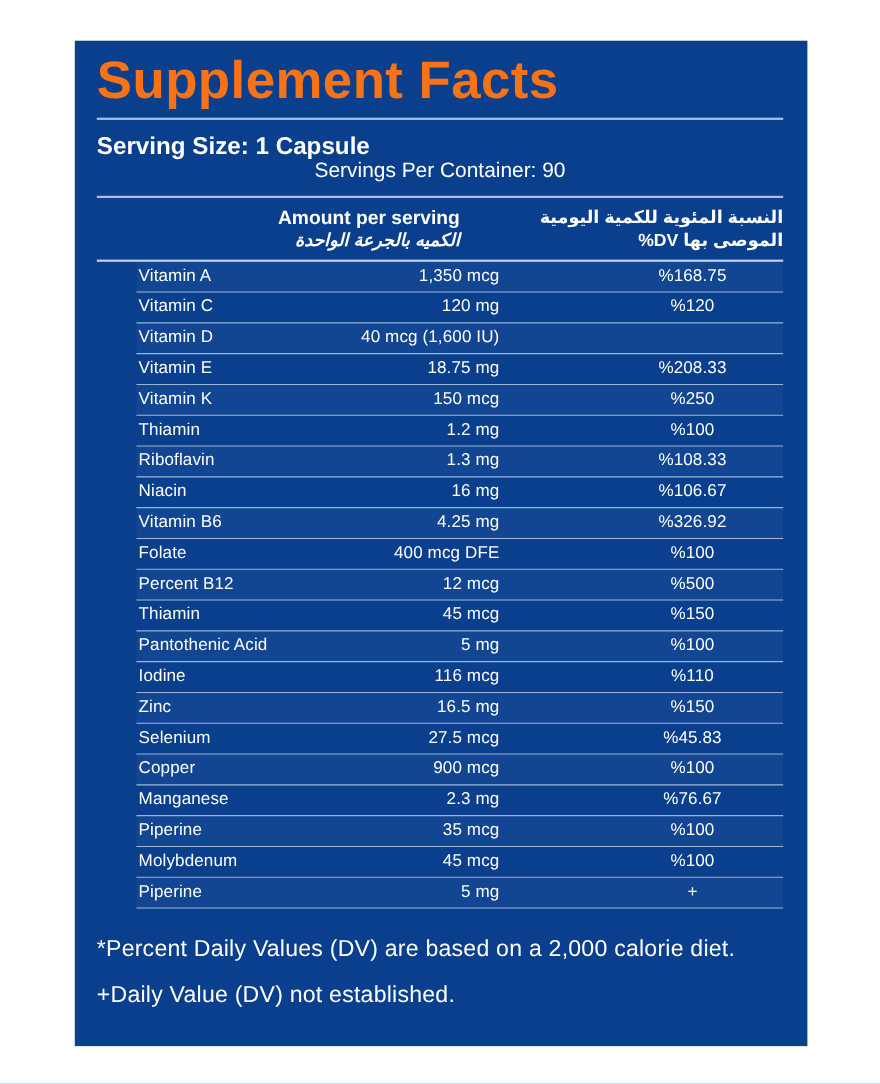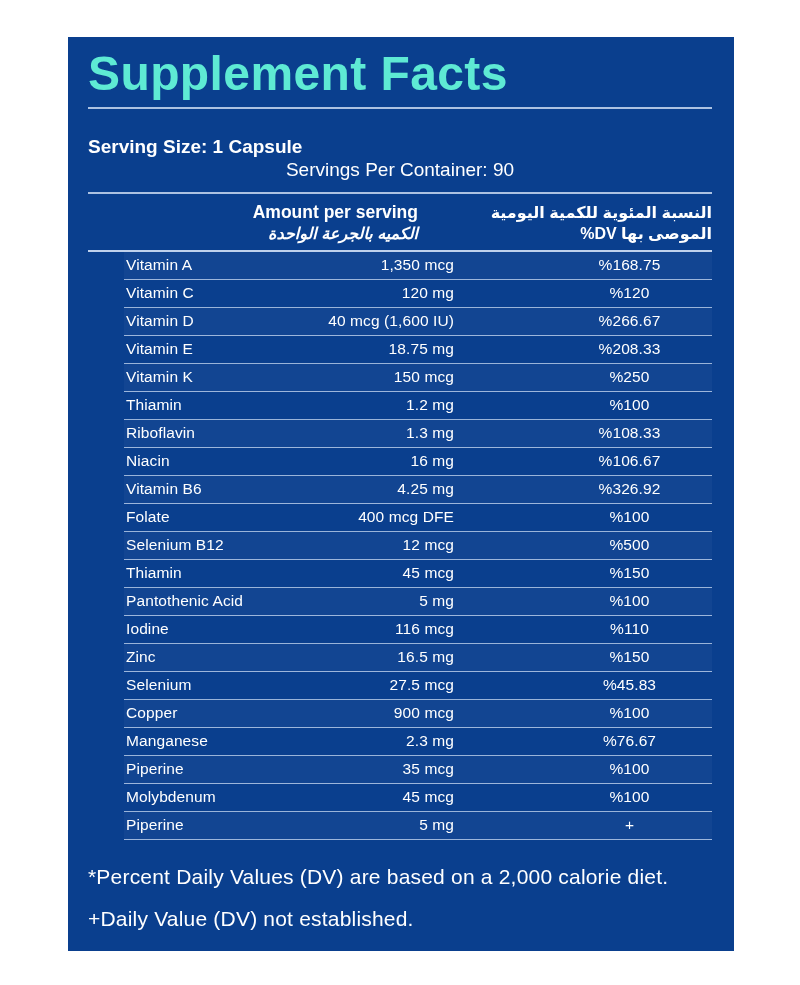--- a/index.html
+++ b/index.html
@@ -28,35 +28,35 @@
     color: var(--text, #ffffff);
     box-sizing: border-box;
     padding: 13px 22px 0 20px;
   }
   .title {
     margin: 0;
     font-size: 48px;
     line-height: 1.02;
     font-weight: bold;
     letter-spacing: 0.4px;
-    color: #5eead4;
+    color: #f97316;
   }
   .divider {
     height: 2px;
     background: var(--divider, #c9d9f1);
     opacity: 0.85;
     border: none;
   }
   .divider.title-div { margin-top: 8px; }
   .divider.serving-div { margin-top: 11px; }
   .divider.header-div { margin-top: 5px; opacity: 0.95; }
 
   .serving-size {
-    margin-top: 27px;
-    font-size: 19px;
+    margin-top: 13px;
+    font-size: 22px;
     line-height: 22px;
     font-weight: bold;
   }
   .servings-per {
     margin-top: 1px;
     font-size: 19px;
     line-height: 22px;
     font-weight: normal;
     text-align: center;
   }
@@ -149,21 +149,20 @@
 
   <div class="grid-cols row">
     <div class="cell-name">Vitamin C</div>
     <div class="cell-amount">120 mg</div>
     <div class="cell-dv">%120</div>
   </div>
 
   <div class="grid-cols row">
     <div class="cell-name">Vitamin D</div>
     <div class="cell-amount">40 mcg (1,600 IU)</div>
-    <div class="cell-dv">%266.67</div>
   </div>
 
   <div class="grid-cols row">
     <div class="cell-name">Vitamin E</div>
     <div class="cell-amount">18.75 mg</div>
     <div class="cell-dv">%208.33</div>
   </div>
 
   <div class="grid-cols row">
     <div class="cell-name">Vitamin K</div>
@@ -195,21 +194,21 @@
     <div class="cell-dv">%326.92</div>
   </div>
 
   <div class="grid-cols row">
     <div class="cell-name">Folate</div>
     <div class="cell-amount">400 mcg DFE</div>
     <div class="cell-dv">%100</div>
   </div>
 
   <div class="grid-cols row">
-    <div class="cell-name">Selenium B12</div>
+    <div class="cell-name">Percent B12</div>
     <div class="cell-amount">12 mcg</div>
     <div class="cell-dv">%500</div>
   </div>
 
   <div class="grid-cols row">
     <div class="cell-name">Thiamin</div>
     <div class="cell-amount">45 mcg</div>
     <div class="cell-dv">%150</div>
   </div>
 

